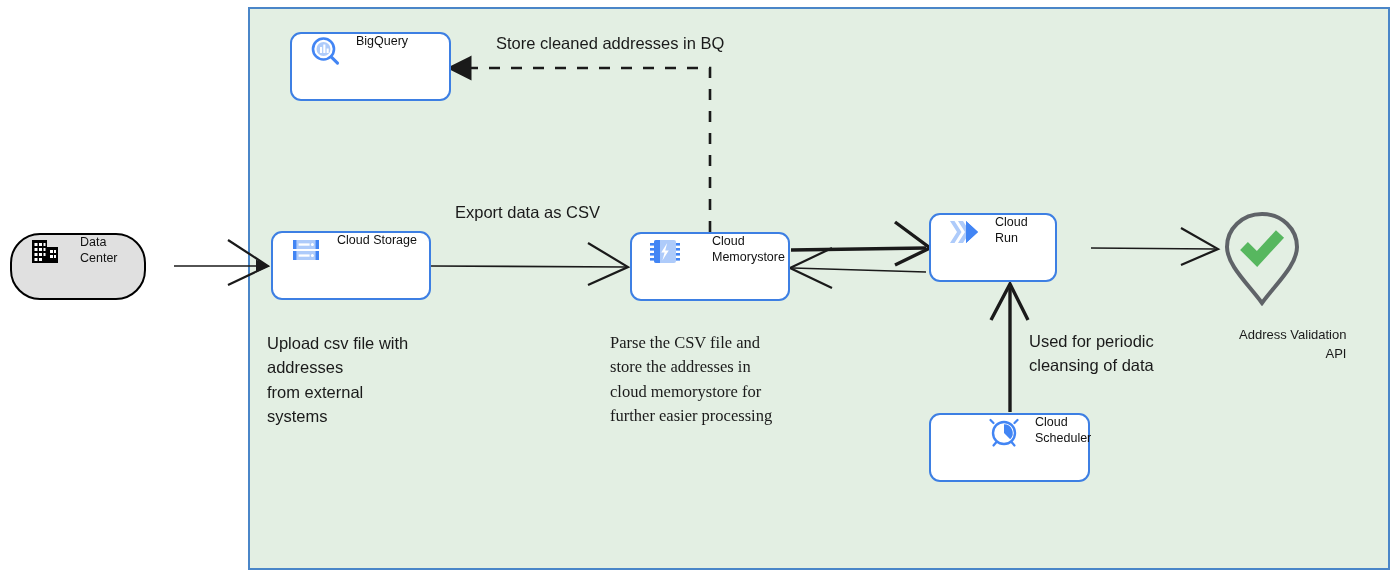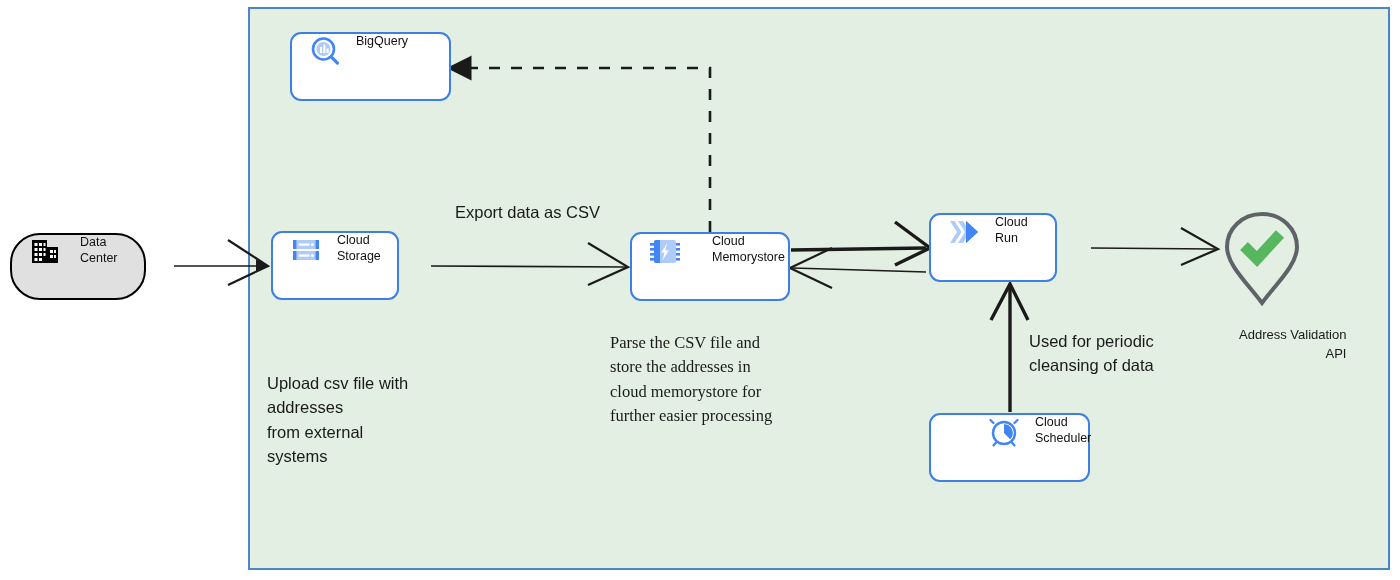--- a/index.html
+++ b/index.html
@@ -77,21 +77,21 @@
     white-space: pre-line;
   }
   .node.onprem .node-label {
     font-size: 12.5px;
     padding-left: 18px;
   }
 
   
   #node-datacenter      { left: 10px;  top: 233px; width: 136px; height: 67px; border-radius: 30px; }
   #node-bigquery        { left: 290px; top: 32px;  width: 161px; height: 69px; }
-  #node-cloud-storage   { left: 271px; top: 231px; width: 128px; height: 69px; }
+  #node-cloud-storage   { left: 271px; top: 231px; width: 160px; height: 69px; }
   #node-memorystore     { left: 630px; top: 232px; width: 160px; height: 69px; gap: 16px; }
   #node-cloud-run       { left: 929px; top: 213px; width: 128px; height: 69px; }
   #node-cloud-scheduler { left: 929px; top: 413px; width: 161px; height: 69px; padding-left: 40px; }
 
   
   #node-address-api {
     position: absolute;
     left: 1218px;
     top: 208px;
     width: 88px;
@@ -103,21 +103,21 @@
   .edge-label {
     position: absolute;
     font-size: 16.5px;
     color: #1a1a1a;
     line-height: 1.48;
     white-space: pre-line;
     z-index: 4;
   }
   #label-store-bq        { left: 496px;  top: 31px;  }
   #label-export-csv      { left: 455px;  top: 200px; }
-  #label-upload-csv      { left: 267px;  top: 331px; margin-top: 40px; }
+  #label-upload-csv      { left: 267px;  top: 331px; }
   #label-parse-csv       { left: 610px;  top: 331px; font-family: Liberation Serif, serif; }
   #label-periodic        { left: 1029px; top: 329px; }
   #label-address-api     { left: 1239px; top: 325px; font-size: 13px; text-align: right; }
 </style>
 </head>
 <body>
 
 <div id="canvas">
 
   <div class="cloud-region"></div>
@@ -281,20 +281,21 @@
     <span class="node-label">Cloud Scheduler</span>
   </div>
 
   <div id="node-address-api">
     <svg width="88" height="100" viewBox="0 0 88 100" xmlns="http://www.w3.org/2000/svg">
       <path d="M 44 6 C 24 6 9 21 9 39 C 9 57 30 76 44 95 C 58 76 79 57 79 39 C 79 21 64 6 44 6 z" fill="none" stroke="#5f6368" stroke-width="4"></path>
       <path d="M 26 38 L 39 51 L 62 26" fill="none" stroke="#57b75f" stroke-width="11" stroke-linecap="butt" stroke-linejoin="miter"></path>
     </svg>
   </div>
 
+  <div class="edge-label" id="label-store-bq">Store cleaned addresses in BQ</div>
 
   <div class="edge-label" id="label-export-csv">Export data as CSV</div>
 
   <div class="edge-label" id="label-upload-csv">Upload csv file with
 addresses
 from external
 systems</div>
 
   <div class="edge-label" id="label-parse-csv">Parse the CSV file and
 store the addresses in

